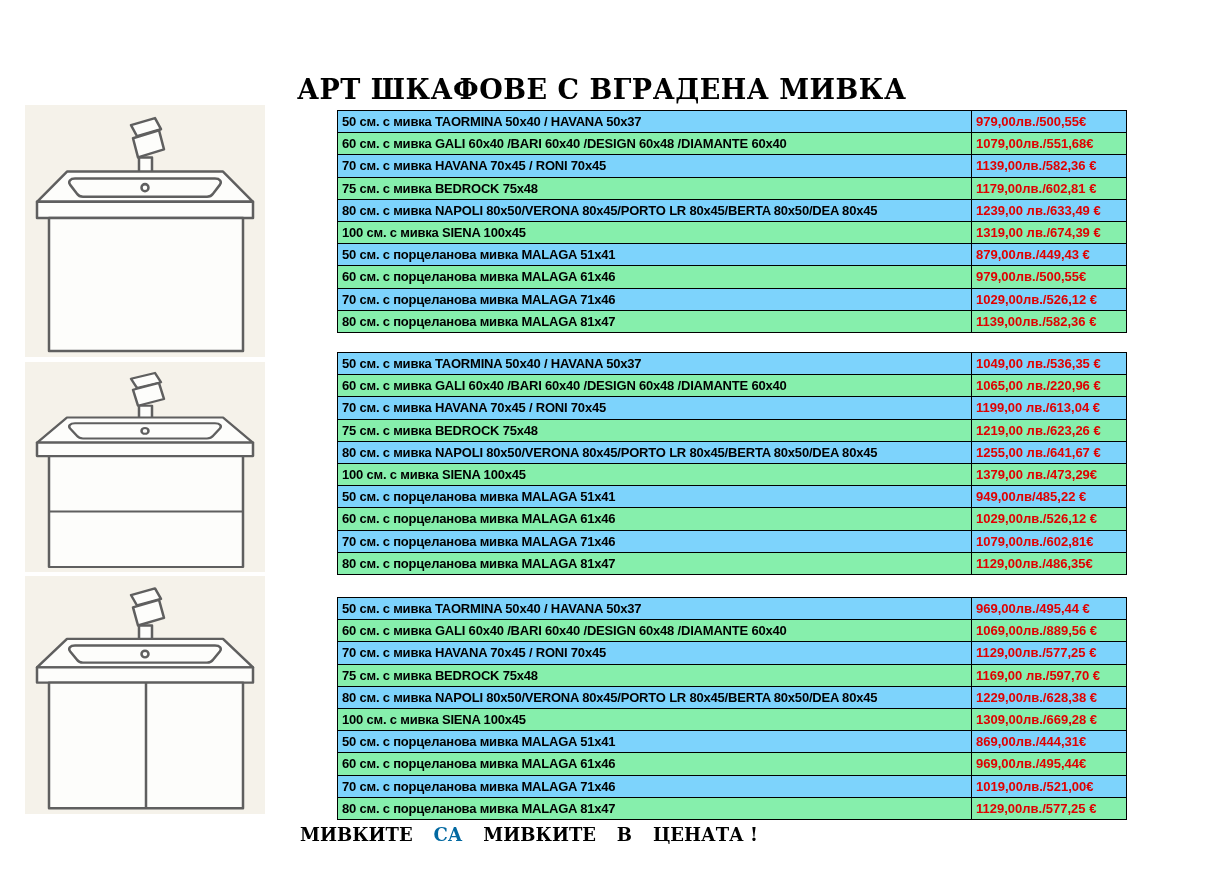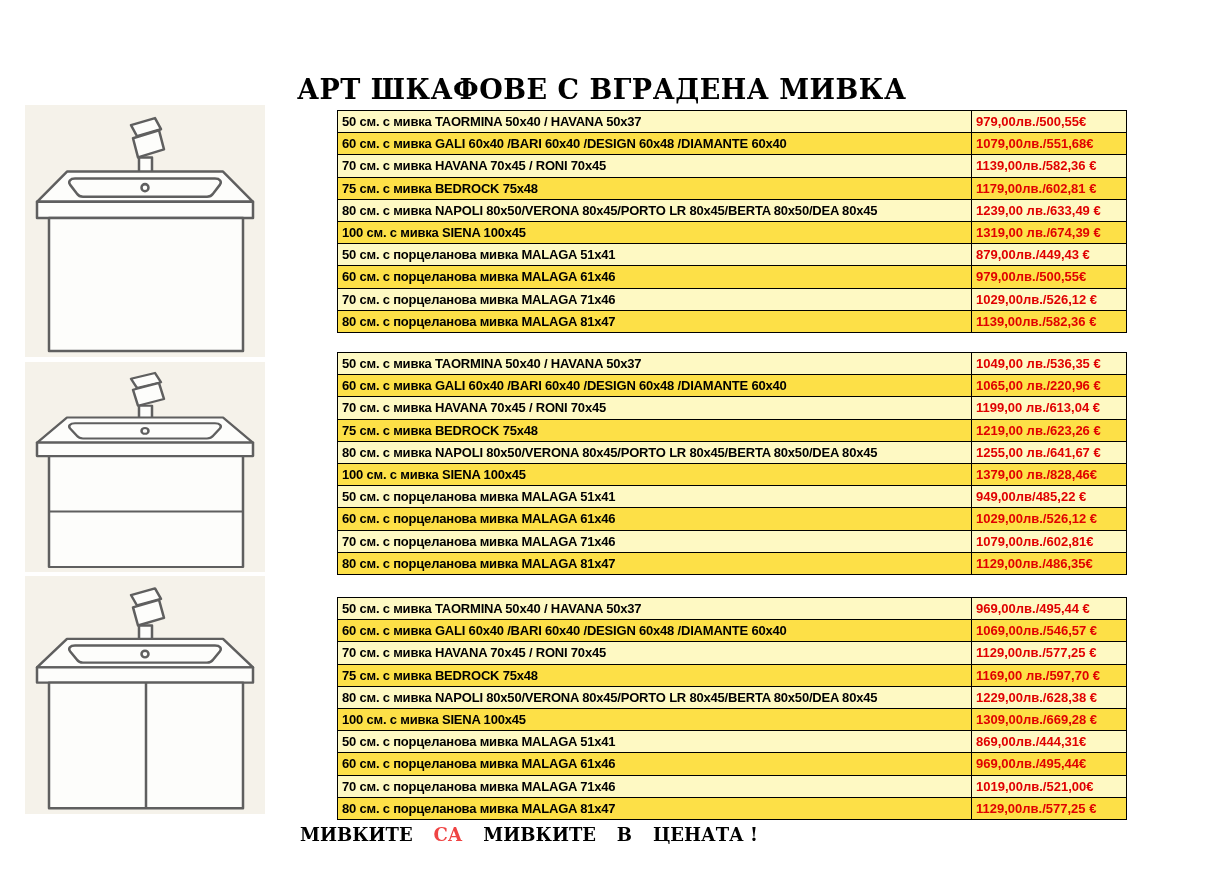--- a/index.html
+++ b/index.html
@@ -61,37 +61,37 @@
     width: 621px;
     font-size: 13px;
     letter-spacing: -0.2px;
     color: #000;
   }
   .price-cell {
     width: 145px;
     font-size: 13px;
     color: #e00000;
   }
-  tr.shaded td { background: #fef9c3; }
-  tr.plain td  { background: #fde047; }
+  tr.shaded td { background: #7dd3fc; }
+  tr.plain td  { background: #86efac; }
 
   
   .footer-note {
     position: absolute;
     left: 300px; top: 824px;
     width: 458px;
     display: flex;
     justify-content: space-between;
     font-family: "DejaVu Serif", "Liberation Serif", serif;
     font-weight: bold;
     font-size: 18px;
     color: #000;
     white-space: nowrap;
   }
-  .footer-note .red { color: #ef4444; }
+  .footer-note .red { color: #0369a1; }
 </style>
 </head>
 <body>
 
 <div class="figure" id="figure-1">
   <svg viewBox="0 0 240 250" preserveAspectRatio="none">
     <g stroke="#5f5f5f" stroke-width="2.5" fill="#fdfdfb" stroke-linejoin="round">
       <polygon points="106,20 130,13 136,24 112,31"></polygon>
       <polygon points="108,33 134,25 139,44 113,52"></polygon>
       <rect x="114" y="52" width="13" height="34"></rect>
@@ -199,21 +199,21 @@
       <tr class="plain">
         <td class="label-cell">75 см. с мивка BEDROCK 75x48</td>
         <td class="price-cell">1219,00 лв./623,26 €</td>
       </tr>
       <tr class="shaded">
         <td class="label-cell">80 см. с мивка NAPOLI 80x50/VERONA 80x45/PORTO LR 80x45/BERTA 80x50/DEA 80x45</td>
         <td class="price-cell">1255,00 лв./641,67 €</td>
       </tr>
       <tr class="plain">
         <td class="label-cell">100 см. с мивка SIENA 100x45</td>
-        <td class="price-cell">1379,00 лв./828,46€</td>
+        <td class="price-cell">1379,00 лв./473,29€</td>
       </tr>
       <tr class="shaded">
         <td class="label-cell">50 см. с порцеланова мивка MALAGA 51x41</td>
         <td class="price-cell">949,00лв/485,22 €</td>
       </tr>
       <tr class="plain">
         <td class="label-cell">60 см. с порцеланова мивка MALAGA 61x46</td>
         <td class="price-cell">1029,00лв./526,12 €</td>
       </tr>
       <tr class="shaded">
@@ -227,21 +227,21 @@
     </tbody>
   </table>
 <table class="price-table" id="price-table-2">
     <tbody>
       <tr class="shaded">
         <td class="label-cell">50 см. с мивка TAORMINA 50x40 / HAVANA 50x37</td>
         <td class="price-cell">969,00лв./495,44 €</td>
       </tr>
       <tr class="plain">
         <td class="label-cell">60 см. с мивка GALI 60x40 /BARI 60x40 /DESIGN 60x48 /DIAMANTE 60x40</td>
-        <td class="price-cell">1069,00лв./546,57 €</td>
+        <td class="price-cell">1069,00лв./889,56 €</td>
       </tr>
       <tr class="shaded">
         <td class="label-cell">70 см. с мивка HAVANA 70x45 / RONI 70x45</td>
         <td class="price-cell">1129,00лв./577,25 €</td>
       </tr>
       <tr class="plain">
         <td class="label-cell">75 см. с мивка BEDROCK 75x48</td>
         <td class="price-cell">1169,00 лв./597,70 €</td>
       </tr>
       <tr class="shaded">

